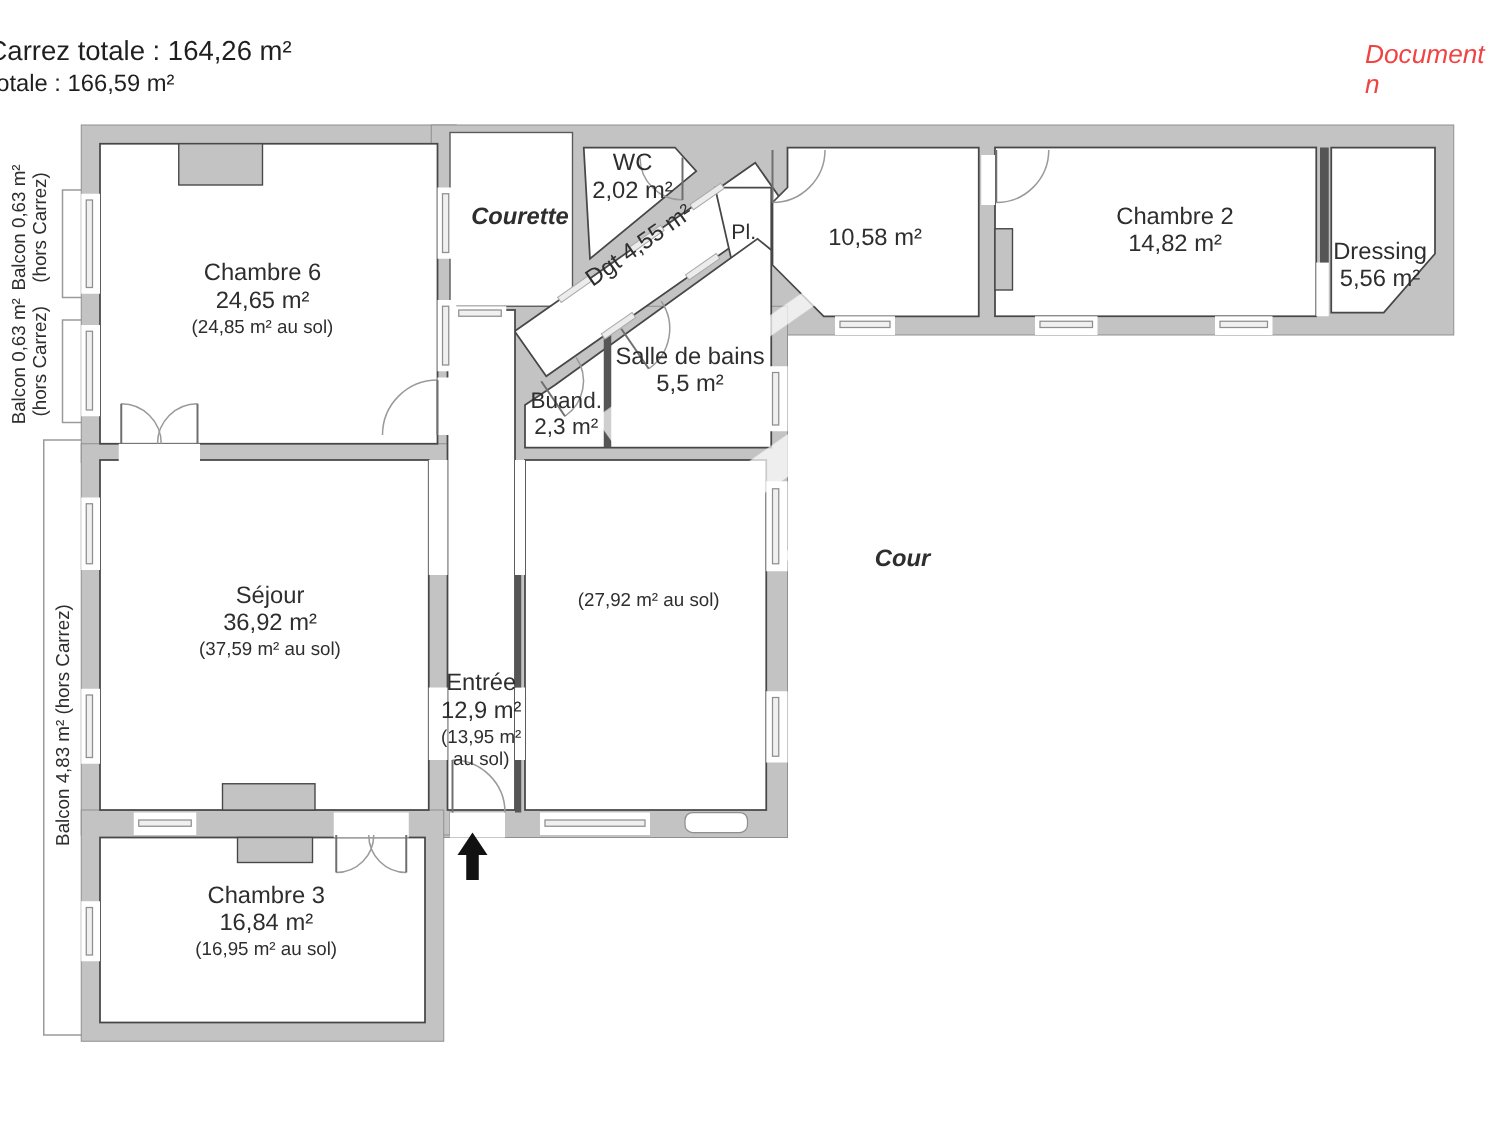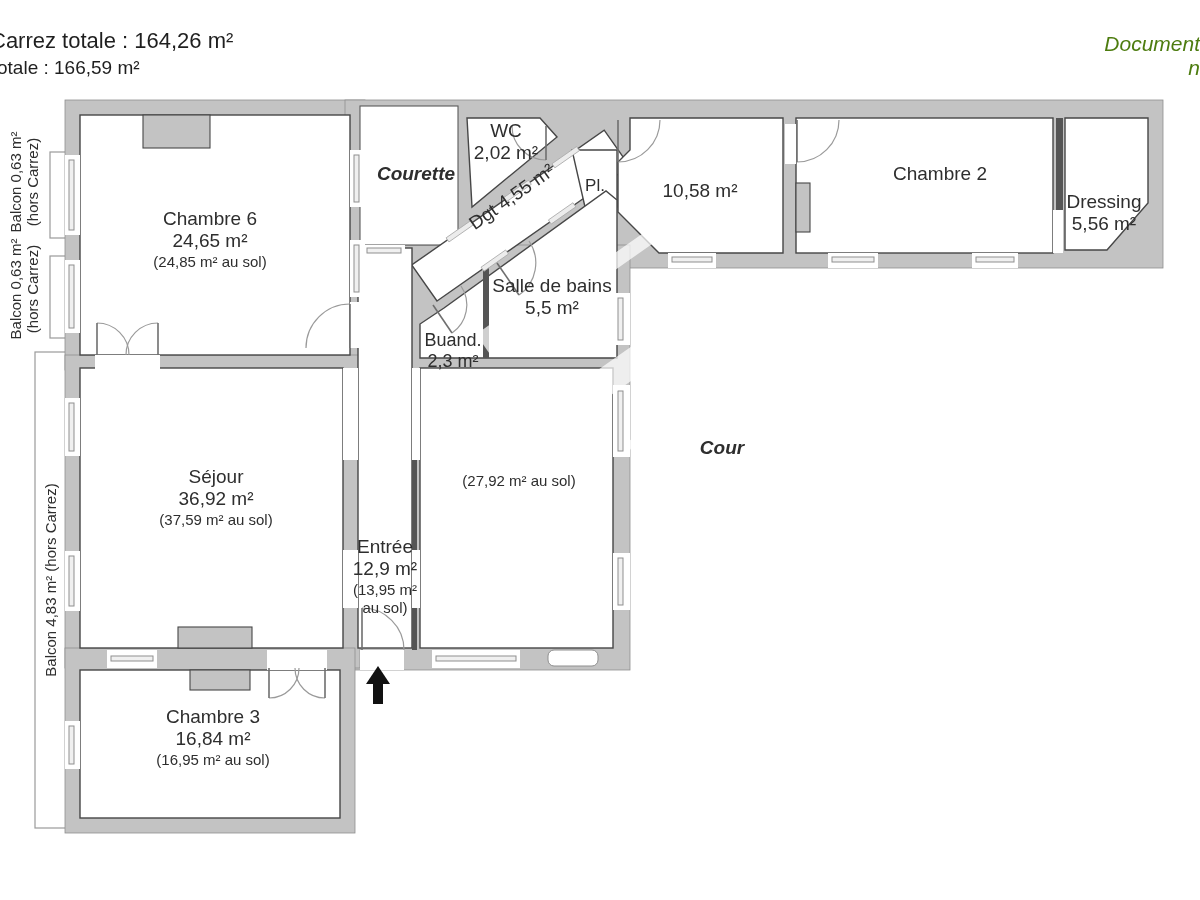--- a/index.html
+++ b/index.html
@@ -6,21 +6,21 @@
   #canvas{position:relative;width:1200px;height:900px;background:#ffffff;overflow:hidden;
           font-family:"Liberation Sans","DejaVu Sans",sans-serif;color:#2e2e2e;}
   #plan-svg{position:absolute;left:0;top:0;}
   .lbl{position:absolute;text-align:center;line-height:1.18;font-size:19px;color:#2e2e2e;white-space:nowrap;}
   .lbl .sub{font-size:15px;}
   .it{font-style:italic;font-weight:600;font-size:19px;}
   .rot35{transform:rotate(-35deg);}
   .rot90{transform:rotate(-90deg);}
   .hdr1{position:absolute;left:-10px;top:28px;font-size:22px;color:#1f1f1f;}
   .hdr2{position:absolute;left:-3px;top:57px;font-size:19px;color:#1f1f1f;}
-  .docnote{position:absolute;left:1092px;top:32px;font-size:21px;font-style:italic;color:#4d7c0f;text-align:right;}
+  .docnote{position:absolute;left:1092px;top:32px;font-size:21px;font-style:italic;color:#ef4444;}
   .balcon-lbl{font-size:15px;line-height:1.15;}
 </style>
 </head>
 <body>
 
 <div id="canvas">
 
   <svg id="plan-svg" width="1200" height="900" viewBox="0 0 1200 900">
 
     <g fill="#ffffff" stroke="#9a9a9a" stroke-width="1.2">
@@ -188,33 +188,34 @@
   <div class="lbl rot35" style="left:422px;top:186px;width:180px;">Dgt 4,55 m²</div>
 
   <div class="lbl" style="left:575px;top:176px;width:40px;font-size:17px;">Pl.</div>
 
   <div class="lbl" style="left:600px;top:180px;width:200px;">
     <div>10,58 m²</div>
   </div>
 
   <div class="lbl" style="left:840px;top:163px;width:200px;">
     <div>Chambre 2</div>
+    <div>14,82 m²</div>
   </div>
 
   <div class="lbl" style="left:1044px;top:163px;width:120px;margin-top:28px;">
     <div>Dressing</div>
     <div>5,56 m²</div>
   </div>
 
   <div class="lbl" style="left:462px;top:275px;width:180px;">
     <div>Salle de bains</div>
     <div>5,5 m²</div>
   </div>
 
-  <div class="lbl" style="left:413px;top:310px;width:80px;font-size:18px;margin-top:20px;">
+  <div class="lbl" style="left:413px;top:310px;width:80px;font-size:18px;">
     <div>Buand.</div>
     <div>2,3 m²</div>
   </div>
 
   <div class="lbl" style="left:116px;top:466px;width:200px;">
     <div>Séjour</div>
     <div>36,92 m²</div>
     <div class="sub">(37,59 m² au sol)</div>
   </div>
 

